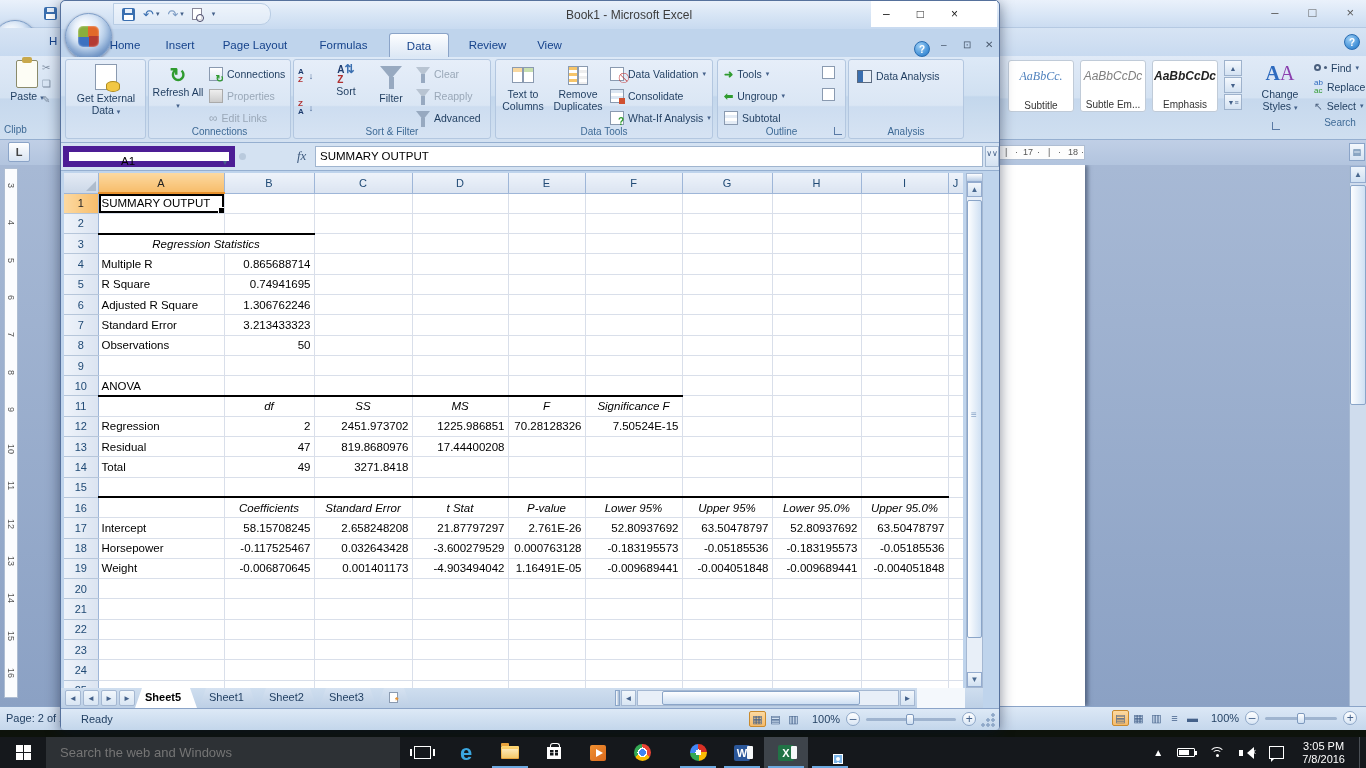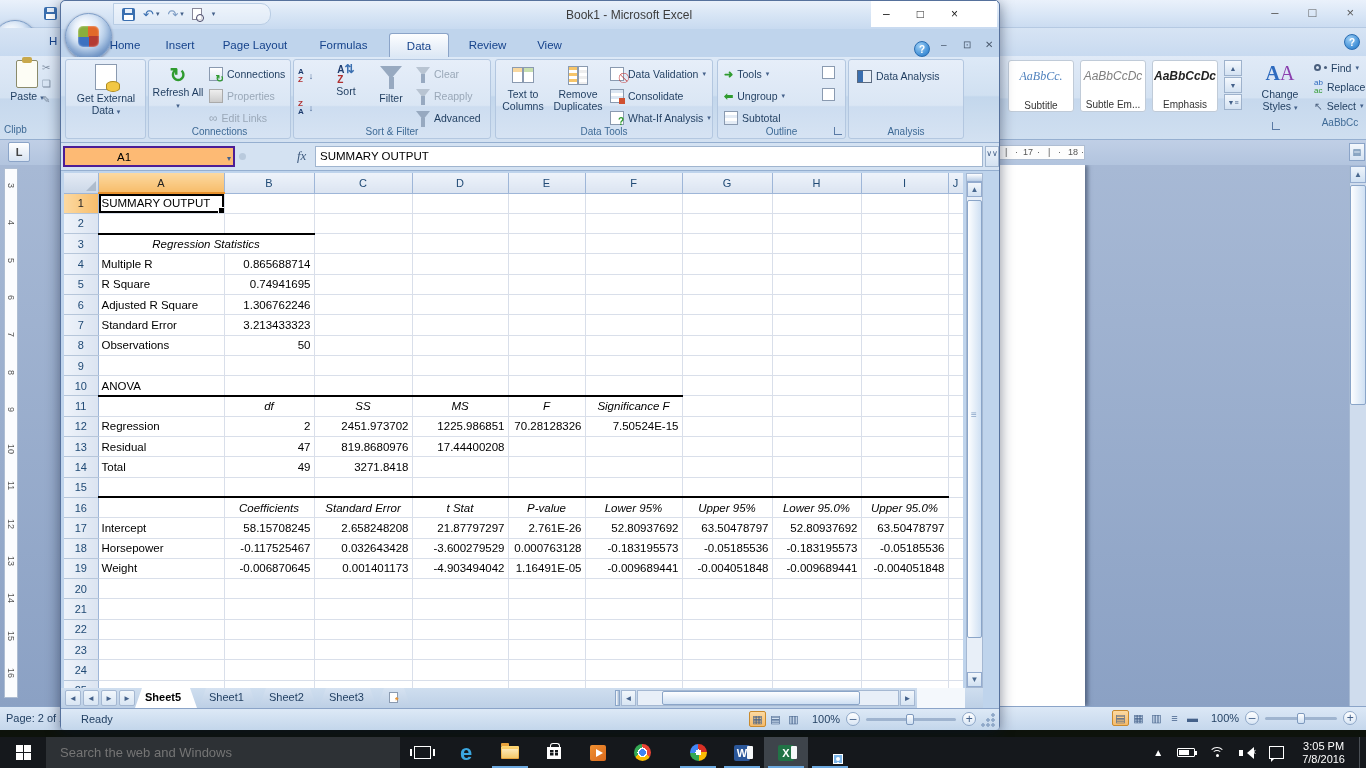--- a/index.html
+++ b/index.html
@@ -149,21 +149,21 @@
   .ic-cons { background:repeating-linear-gradient(#dce6f2 0 3px,#fff 3px 6px); border:1px solid #8a9ab0; position:relative; }
   .ic-cons::after { content:""; position:absolute; right:-2px; bottom:-2px; width:6px; height:6px; background:#d05030; }
   .ic-wif { background:#fff; border:1px solid #8a9ab0; position:relative; }
   .ic-wif::after { content:"?"; position:absolute; right:-1px; bottom:-3px; color:#2f9b2f; font-size:10px; font-weight:bold; }
   .ic-grpR { color:#2f9b2f; font-size:11px; font-weight:bold; }
   .ic-sub { background:repeating-linear-gradient(#fff 0 3px,#e4ecf6 3px 6px); border:1px solid #8a9ab0; position:relative; }
   .ic-da { display:inline-block; width:15px; height:13px; background:linear-gradient(90deg,#3a6fb0 35%,#e8eef6 35%); border:1px solid #5a6a80; }
   .minigrid { display:inline-block; width:13px; height:13px; background:#fff; border:1px solid #8a9ab0; }
 
   .x-formula { position:absolute; left:0; top:142px; right:0; height:28px; background:#d4e2f2; border-bottom:1px solid #95afd0; }
-  .namebox { position:absolute; left:2px; top:3px; width:172px; height:21px; background:#fdba74; border:2px solid #4c1d95; font-size:11.5px; }
+  .namebox { position:absolute; left:2px; top:3px; width:172px; height:21px; background:#ffffff; border:6px solid #4c1d95; font-size:11.5px; }
   .namebox .nm { position:absolute; left:52px; top:3px; }
   .namebox .nbdd { position:absolute; right:2px; top:6px; font-size:8px; color:#44618a; }
   .fxknob { position:absolute; left:178px; top:10px; width:7px; height:7px; border-radius:50%; background:#b9cadd; }
   .fxsym { position:absolute; left:236px; top:5px; font-family:"Liberation Serif",serif; font-style:italic; font-size:13px; color:#3e5a7e; }
   .ffield { position:absolute; left:254px; top:3px; width:668px; height:21px; background:#fff; border:1px solid #a0b5cf;
     font-size:11.5px; padding:3px 4px; color:#000; }
   .fexpand { position:absolute; left:924px; top:3px; width:14px; height:21px; background:linear-gradient(#eef4fb,#d4e2f2);
     border:1px solid #a0b5cf; color:#44618a; font-size:8px; text-align:center; line-height:9px; padding-top:2px; }
 
   
@@ -354,21 +354,21 @@
           </div>
           <div class="erow">
             <span class="abac"><span>ab</span><br><span style="color:#2f9b2f;">ac</span></span>
             <span>Replace</span>
           </div>
           <div class="erow">
             <span style="color:#4a5f7d;">↖</span>
             <span>Select</span>
             <span class="dd">▾</span>
           </div>
-          <div class="grplabel" style="margin-top:2px;">AaBbCc</div>
+          <div class="grplabel" style="margin-top:2px;">Search</div>
         </div>
       </div>
     </div>
 
     <div class="w-rulerrow">
       <span class="w-lbtn">L</span>
       <div class="w-hruler" id="hruler">
           <span class="mk" style="left: 747px;">|</span>
           <span class="mk" style="left: 757px;">·</span>
           <span class="mk" style="left: 765px;">17</span>

